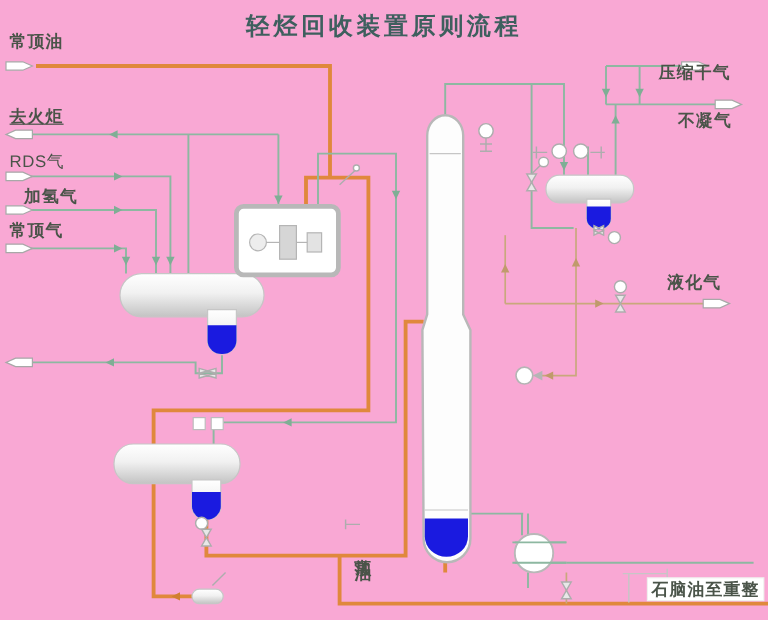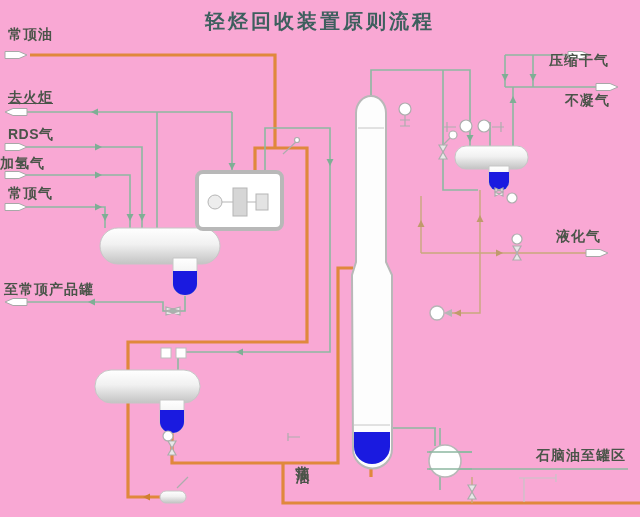--- a/index.html
+++ b/index.html
@@ -5,21 +5,21 @@
   html,body{margin:0;padding:0;background:#ffffff;}
   #canvas{
     position:relative;width:640px;height:517px;background:#f9a8d4;overflow:hidden;
     font-family:"Liberation Sans", sans-serif;
   }
   #canvas svg{position:absolute;left:0;top:0;}
   .lbl{
     position:absolute;font-size:14px;font-weight:600;color:#4a5449;
     white-space:nowrap;letter-spacing:1px;line-height:16px;
   }
-  .lbl.bold{font-weight:700;letter-spacing:0.5px;text-align:center;}
+  .lbl.bold{font-weight:400;letter-spacing:0.5px;text-align:center;}
   #title{
     position:absolute;left:0;top:8px;width:640px;text-align:center;
     font-size:20px;font-weight:800;color:#3e5f5e;letter-spacing:3px;
   }
   #vlabel{
     position:absolute;left:294px;top:455px;width:18px;
     writing-mode:vertical-rl;text-orientation:upright;
     font-size:14px;font-weight:600;color:#4a5449;line-height:18px;letter-spacing:2px;
   }
   .hl{background:#ffffff;padding:1px 3px;box-shadow:0 0 0 1px #f0f0ee;}
@@ -217,24 +217,23 @@
     <path d="M596,83.5 H610 L618,87 L610,90.5 H596 Z"></path>
     <path d="M586,249.5 H600 L608,253 L600,256.5 H586 Z"></path>
   </g>
 </svg>
 
 <div id="title">轻烃回收装置原则流程</div>
 
 <div class="lbl" style="left:8px;top:26px;">常顶油</div>
 <div class="lbl" style="left:8px;top:89px;text-decoration:underline;">去火炬</div>
 <div class="lbl bold" style="left:8px;top:126px;">RDS气</div>
-<div class="lbl" style="left:0;top:155px;">加氢气</div>
+<div class="lbl" style="left:20px;top:155px;">加氢气</div>
 <div class="lbl" style="left:8px;top:186px;font-family:Liberation Serif, serif;">常顶气</div>
-<div class="lbl" style="left:4px;top:281px;">至常顶产品罐</div>
 
 <div class="lbl" style="left:549px;top:52px;">压缩干气</div>
 <div class="lbl" style="left:565px;top:68px;margin-top:24px;">不凝气</div>
 <div class="lbl" style="left:556px;top:229px;font-family:Liberation Serif, serif;">液化气</div>
-<div class="lbl" style="left:536px;top:447px;">石脑油至罐区</div>
+<div class="lbl hl" style="left:540px;top:482px;">石脑油至重整</div>
 
 <div id="vlabel">常顶油</div>
 
 </div>
 
 </body></html>

